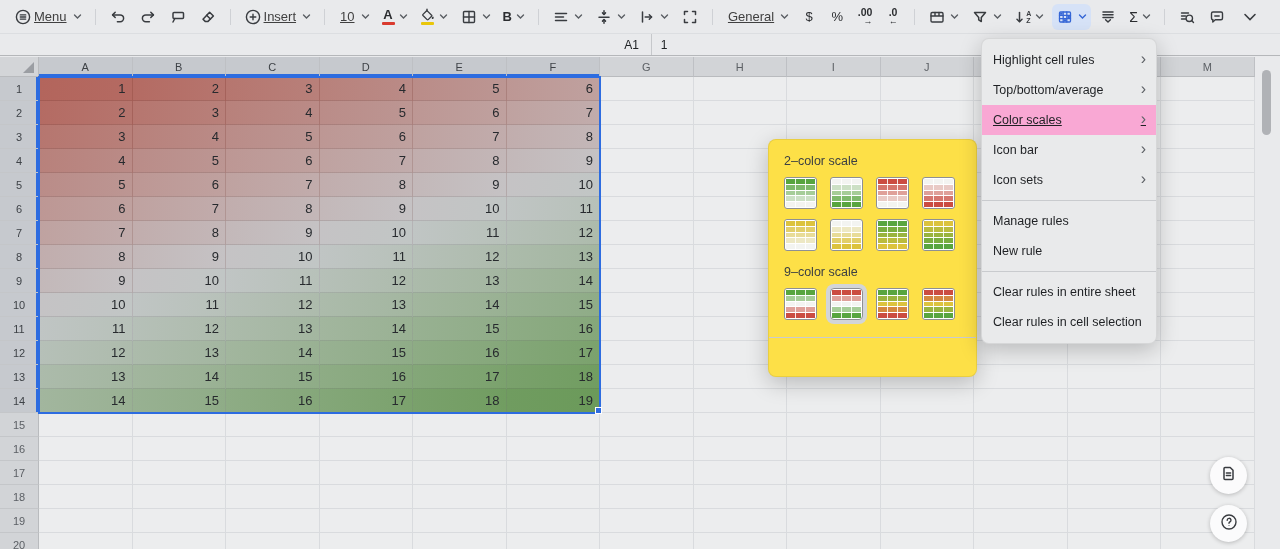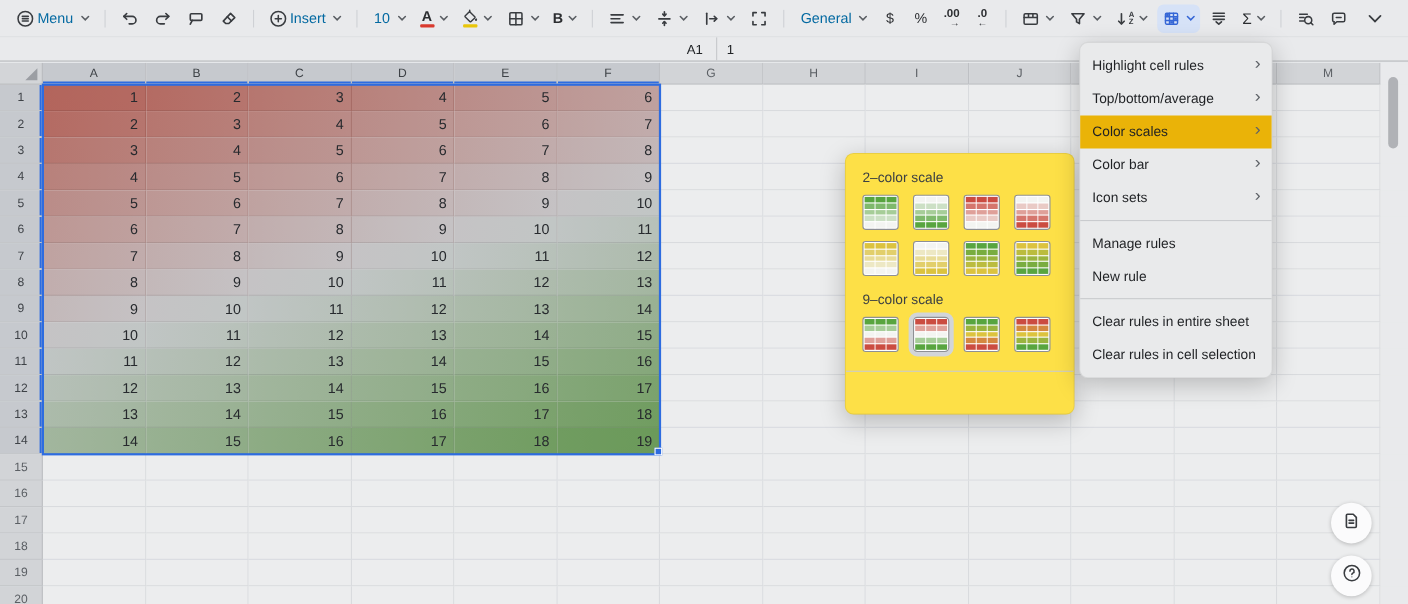--- a/index.html
+++ b/index.html
@@ -6,21 +6,21 @@
   html,body { width:1280px; height:549px; overflow:hidden; }
   body { font-family:"Liberation Sans", sans-serif; background:#e9eaec; color:#26282c; }
   .app { position:relative; width:1280px; height:549px; overflow:hidden; }
 
   
   .toolbar { height:34px; display:flex; align-items:center; padding:0 10px; gap:4px;
              background:#e9eaec; border-bottom:1px solid #dcdee1; }
   .tb { height:26px; min-width:24px; padding:0 4px; display:flex; align-items:center;
         justify-content:center; border-radius:6px; cursor:default; color:#393c40; }
   .tb svg { display:block; }
-  .tb .lbl { font-size:13px; color:#0369a1; margin:0 2px; }
+  .tb .lbl { font-size:13px; color:#404040; margin:0 2px;text-decoration:underline; }
   .tb .chev { margin-left:4px; }
   .tb.active { background:#d6e2f7; }
   .tb.active svg { stroke:#3566d6; }
   .sep { width:1px; height:16px; background:#cfd1d5; margin:0 5px; flex:none; }
   .glyph { font-size:13px; color:#2b2d30; }
   .colorbar { display:block; width:13px; height:3px; border-radius:1px; margin-top:1px; }
   .stack { display:flex; flex-direction:column; align-items:center; line-height:1; }
   .dec { display:flex; flex-direction:column; line-height:1; }
   .dec .num { font-size:10.5px; font-weight:700; color:#2b2d30; }
   .dec .arr { font-size:9px; color:#2b2d30; }
@@ -65,21 +65,21 @@
   .vscroll { position:absolute; left:1262px; top:70px; width:9px; height:65px;
              border-radius:4.5px; background:#b0b2b6; }
 
   
   .menu { position:absolute; left:981px; top:38px; width:176px; background:#e9eaeb;
           border:1px solid rgba(0,0,0,0.08); border-radius:8px; padding:6px 0; z-index:20;
           box-shadow:0 6px 22px rgba(0,0,0,0.22); }
   .mi { height:30px; display:flex; align-items:center; justify-content:space-between;
         padding:0 10px 0 11px; font-size:12.5px; color:#1f2124; white-space:nowrap; }
   .mi .arrow { color:#5f6368; font-size:16px; line-height:1; margin-top:-2px; }
-  .mi.active { background:#eab308; }
+  .mi.active { background:#f9a8d4;text-decoration:underline; }
   .msep { height:1px; background:#c9cbce; margin:5px 0; }
 
   
   .submenu { position:absolute; left:768px; top:139px; width:209px; height:238px;
              background:#fde047; border:1px solid rgba(0,0,0,0.08); border-radius:8px; z-index:19;
              box-shadow:0 6px 22px rgba(0,0,0,0.22); }
   .sub-title { font-size:12.5px; color:#3c4043; margin:14px 0 9px 15px; }
   .swatch-grid { display:flex; gap:13px; padding:0 15px; }
   .swatch { position:relative; width:33px; height:32px; border:1px solid #8e9094; border-radius:3px;
             background:#fff; display:flex; flex-direction:column; gap:1px; padding:1px; overflow:hidden; }
@@ -784,21 +784,21 @@
       </div>
       <div class="mi">
         <span>Top/bottom/average</span>
         <span class="arrow">›</span>
       </div>
       <div class="mi active">
         <span>Color scales</span>
         <span class="arrow">›</span>
       </div>
       <div class="mi">
-        <span>Color bar</span>
+        <span>Icon bar</span>
         <span class="arrow">›</span>
       </div>
       <div class="mi">
         <span>Icon sets</span>
         <span class="arrow">›</span>
       </div>
       <div class="msep"></div>
       <div class="mi">
         <span>Manage rules</span>
       </div>

